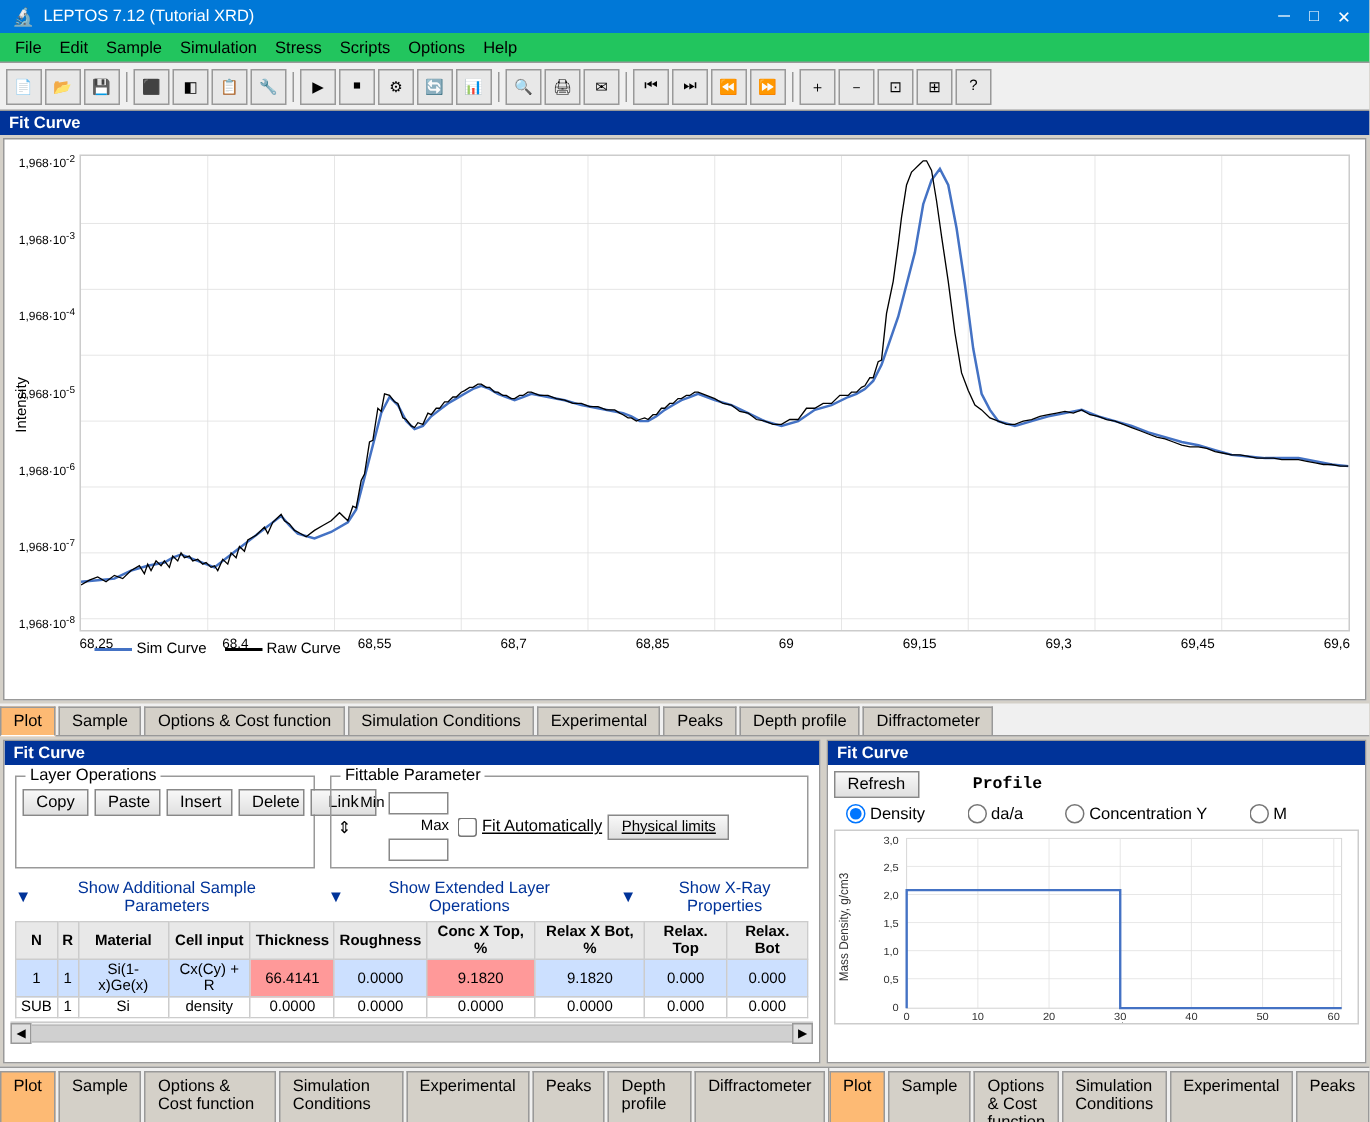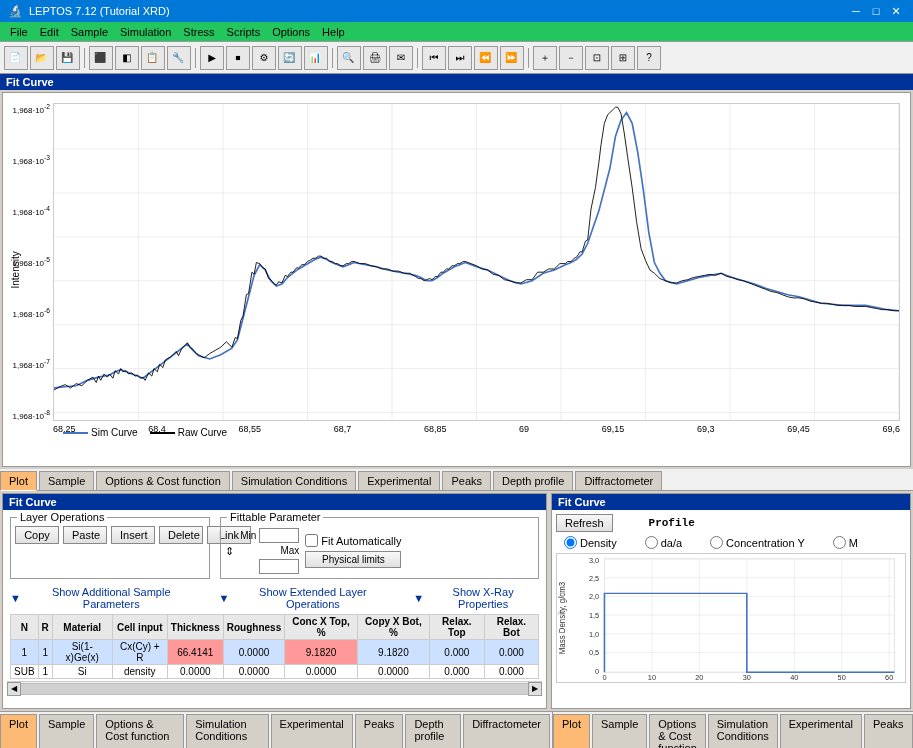--- a/index.html
+++ b/index.html
@@ -467,21 +467,21 @@
             <div style="display:flex;flex-direction:column;gap:2px;">
               <div style="display:flex;align-items:center;gap:3px;">
                 <label style="font-size:10px;">Min</label>
                 <input class="input-small" type="text" value="" style="">
               </div>
               <div style="display:flex;align-items:flex-end;gap:3px;flex-direction:column;">
                 <label style="font-size:10px;">Max</label>
                 <input class="input-small" type="text" value="" style="">
               </div>
             </div>
-            <div style="display:flex;flex-direction:column;gap:4px;">
+            <div style="display:flex;flex-direction:row;gap:4px;text-decoration:underline;">
               <div class="checkbox-item">
                 <input type="checkbox" style="">
                 <label>Fit Automatically</label>
               </div>
               <button class="btn" style="font-size:10px;">Physical limits</button>
             </div>
           </div>
         </div>
       </div>
 
@@ -504,21 +504,21 @@
         <table class="data-table">
           <thead>
             <tr>
               <th>N</th>
               <th>R</th>
               <th>Material</th>
               <th>Cell input</th>
               <th>Thickness</th>
               <th>Roughness</th>
               <th>Conc X Top, %</th>
-              <th>Copy X Bot, %</th>
+              <th>Relax X Bot, %</th>
               <th>Relax. Top</th>
               <th>Relax. Bot</th>
             </tr>
           </thead>
           <tbody>
             <tr class="selected">
               <td>1</td>
               <td>1</td>
               <td>Si(1-x)Ge(x)</td>
               <td>Cx(Cy) + R</td>

